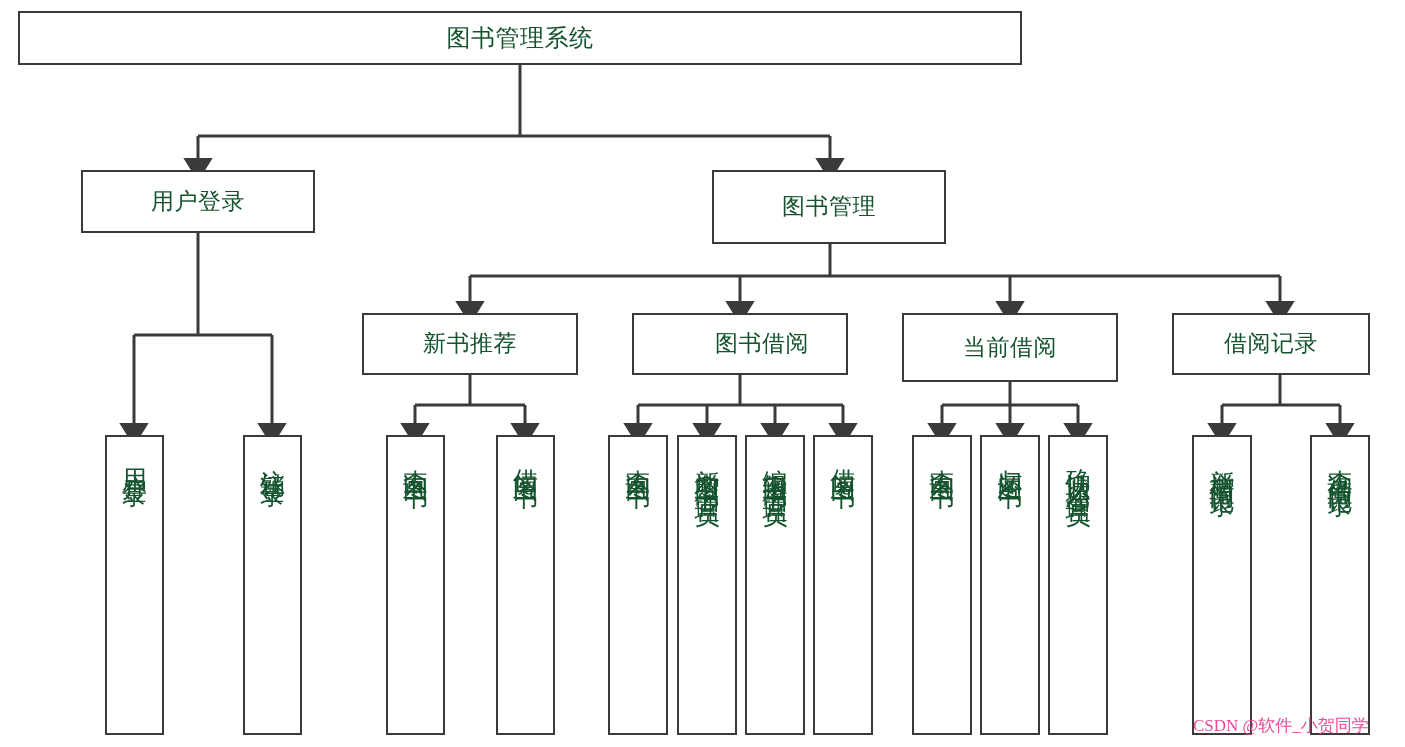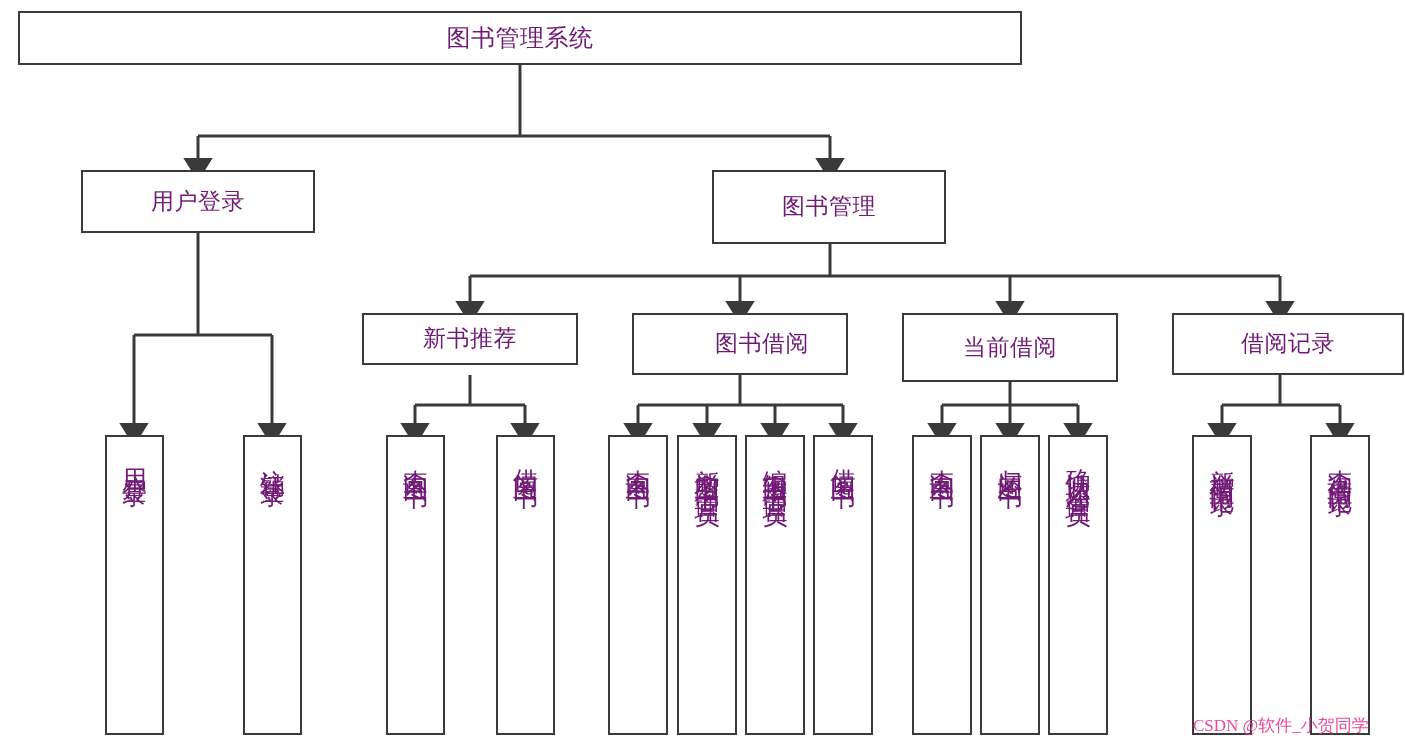--- a/index.html
+++ b/index.html
@@ -30,21 +30,21 @@
     position: absolute;
     box-sizing: border-box;
     background: #ffffff;
     border: 2.5px solid #3a3a3a;
     display: flex;
     align-items: center;
     justify-content: center;
     z-index: 2;
   }
   .node-label {
-    color: #701a75;
+    color: #14532d;
     line-height: 1.18;
     text-align: right;
     white-space: nowrap;
   }
   .node.horizontal .node-label {
     font-size: 23px;
     letter-spacing: 0.5px;
   }
   .node.root .node-label {
     font-size: 24px;
@@ -131,30 +131,30 @@
     <span class="node-label">图书管理系统</span>
   </div>
 
   <div class="node horizontal" style="left:81px; top:170px; width:234px; height:63px;">
     <span class="node-label">用户登录</span>
   </div>
   <div class="node horizontal" style="left:712px; top:170px; width:234px; height:74px;">
     <span class="node-label">图书管理</span>
   </div>
 
-  <div class="node horizontal" style="left:362px; top:313px; width:216px; height:52px;">
+  <div class="node horizontal" style="left:362px; top:313px; width:216px; height:62px;">
     <span class="node-label">新书推荐</span>
   </div>
   <div class="node horizontal" style="left:632px; top:313px; width:216px; height:62px;padding-left:44px;">
     <span class="node-label">图书借阅</span>
   </div>
   <div class="node horizontal" style="left:902px; top:313px; width:216px; height:69px;">
     <span class="node-label">当前借阅</span>
   </div>
-  <div class="node horizontal" style="left:1172px; top:313px; width:232px; height:62px;">
+  <div class="node horizontal" style="left:1172px; top:313px; width:198px; height:62px;">
     <span class="node-label">借阅记录</span>
   </div>
 
   <div class="node vertical" style="left:105px; top:435px; width:59px; height:300px;">
     <span class="node-label">用户登录</span>
   </div>
   <div class="node vertical" style="left:243px; top:435px; width:59px; height:300px;">
     <span class="node-label">注销登录</span>
   </div>
 

